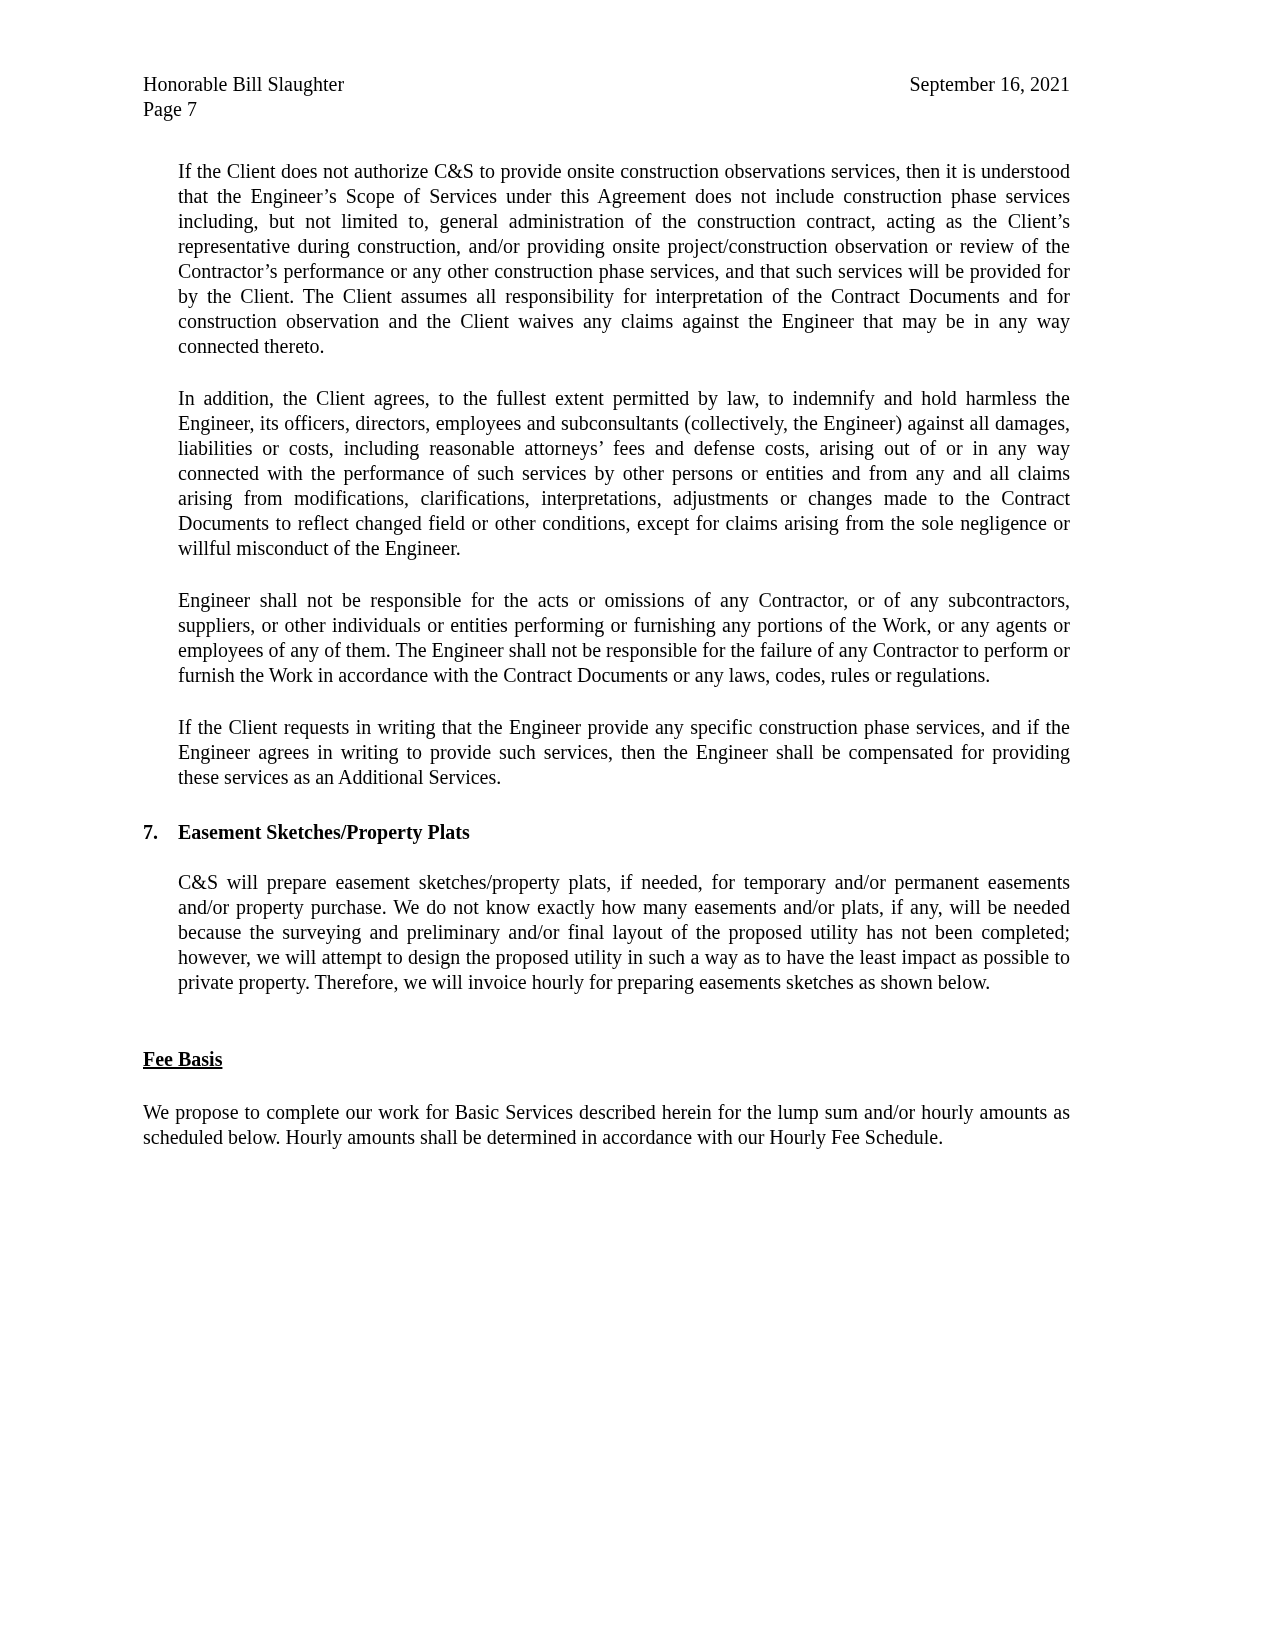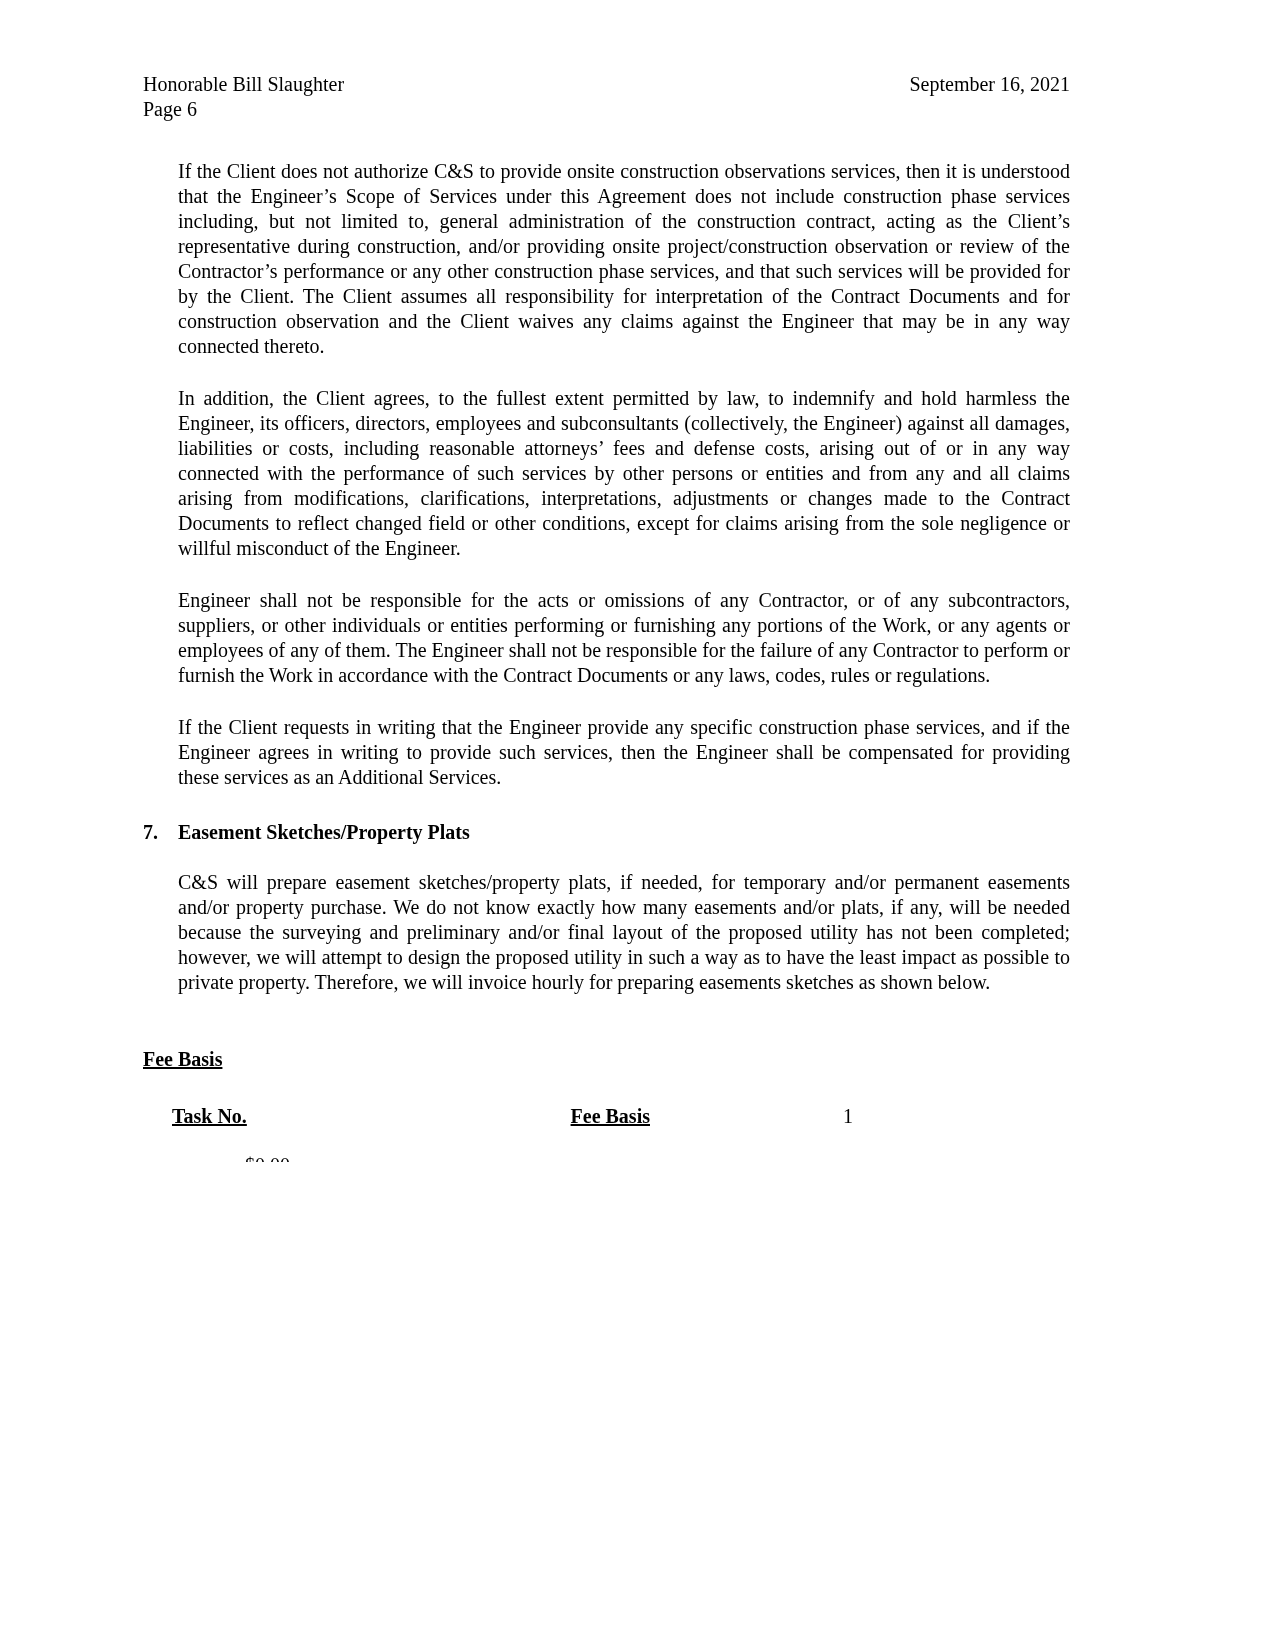--- a/index.html
+++ b/index.html
@@ -79,21 +79,21 @@
   }
 </style>
 </head>
 <body>
 
 <div class="page">
 
   <div class="doc-header">
     <div class="left">
       <div>Honorable Bill Slaughter</div>
-      <div>Page 6</div>
+      <div>Page 7</div>
     </div>
     <div class="right">September 16, 2021</div>
   </div>
 
   <p class="para first">If the Client does not authorize C&amp;S to provide onsite construction observations services, then it is understood that the Engineer’s Scope of Services under this Agreement does not include construction phase services including, but not limited to, general administration of the construction contract, acting as the Client’s representative during construction,  and/or providing onsite project/construction observation or review of the Contractor’s performance or any other construction phase services, and that such services will be provided for by the Client. The Client assumes all responsibility for interpretation of the Contract Documents and for construction observation and the Client waives any claims against the Engineer that may be in any way connected thereto.</p>
 
   <p class="para">In addition, the Client agrees, to the fullest extent permitted by law, to indemnify and hold harmless the Engineer, its officers, directors, employees and subconsultants (collectively, the Engineer) against all damages, liabilities or costs, including reasonable attorneys’ fees and defense costs, arising out of or in any way connected with the performance of such services by other persons or entities and from any and all claims arising from modifications, clarifications, interpretations, adjustments or changes made to the Contract Documents to reflect changed field or other conditions, except for claims arising from the sole negligence or willful misconduct of the Engineer.</p>
 
   <p class="para">Engineer shall not be responsible for the acts or omissions of any Contractor, or of any subcontractors, suppliers, or other individuals or entities performing or furnishing any portions of the Work, or any agents or employees of any of them.  The Engineer shall not be responsible for the failure of any Contractor to perform or furnish the Work in accordance with the Contract Documents or any laws, codes, rules or regulations.</p>
 
@@ -103,20 +103,21 @@
     <span class="num">7.</span>
     <span class="title">Easement Sketches/Property Plats</span>
   </div>
 
   <p class="section-body">C&amp;S will prepare easement sketches/property plats, if needed, for temporary and/or permanent easements and/or property purchase.  We do not know exactly how many easements and/or plats, if any, will be needed because the surveying and preliminary and/or final layout of the proposed utility has not been completed; however, we will attempt to design the proposed utility in such a way as to have the least impact as possible to private property.  Therefore, we will invoice hourly for preparing easements sketches as shown below.</p>
 
   <div class="fee-heading">
     <span>Fee Basis</span>
   </div>
 
+  <p class="fee-intro">We propose to complete our work for Basic Services described herein for the lump sum and/or hourly amounts as scheduled below.  Hourly amounts shall be determined in accordance with our Hourly Fee Schedule.</p>
 
   <div class="fee-table">
     <div class="th task">
       <span>Task No.</span>
     </div>
     <div class="th fee">
       <span>Fee Basis</span>
     </div>
 
     <div class="td task">1</div>

